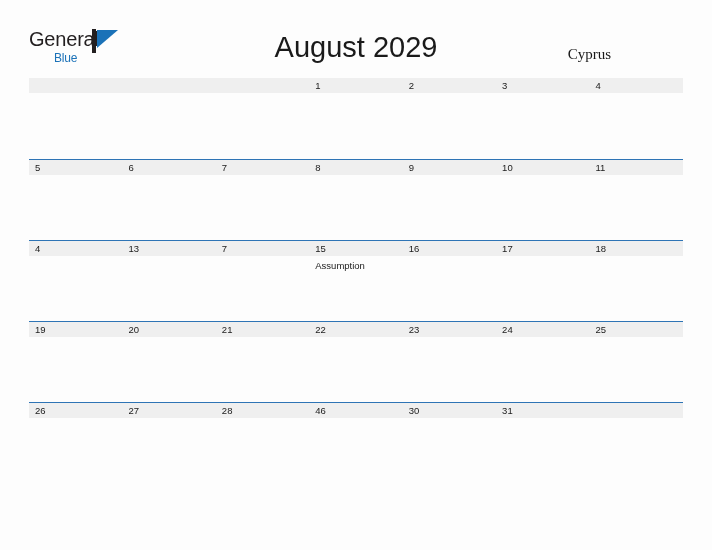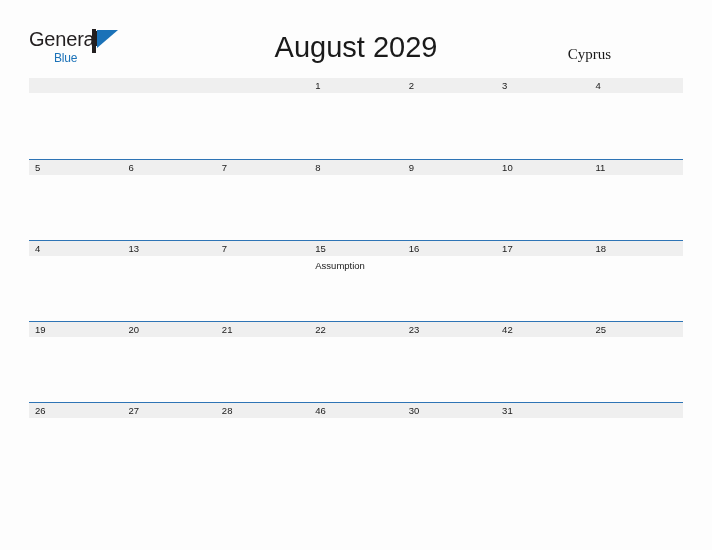--- a/index.html
+++ b/index.html
@@ -350,21 +350,21 @@
         <div class="day-cell">
             <span class="day-num">21</span>
           </div>
         <div class="day-cell">
             <span class="day-num">22</span>
           </div>
         <div class="day-cell">
             <span class="day-num">23</span>
           </div>
         <div class="day-cell">
-            <span class="day-num">42</span>
+            <span class="day-num">24</span>
           </div>
         <div class="day-cell">
             <span class="day-num">25</span>
           </div>
       </div>
       <div class="event-band">
         <div class="event-cell">
             <span class="event-text"></span>
           </div>
         <div class="event-cell">

